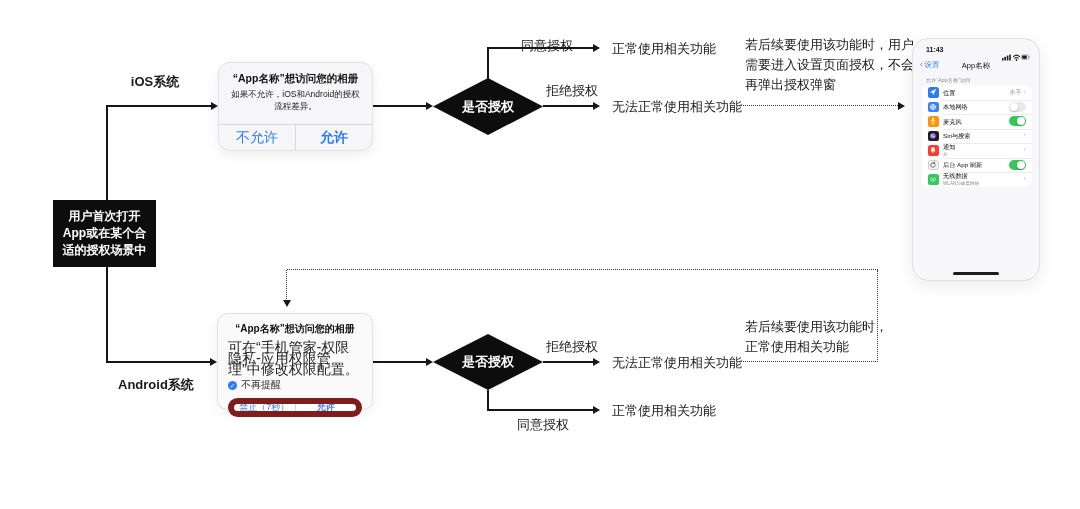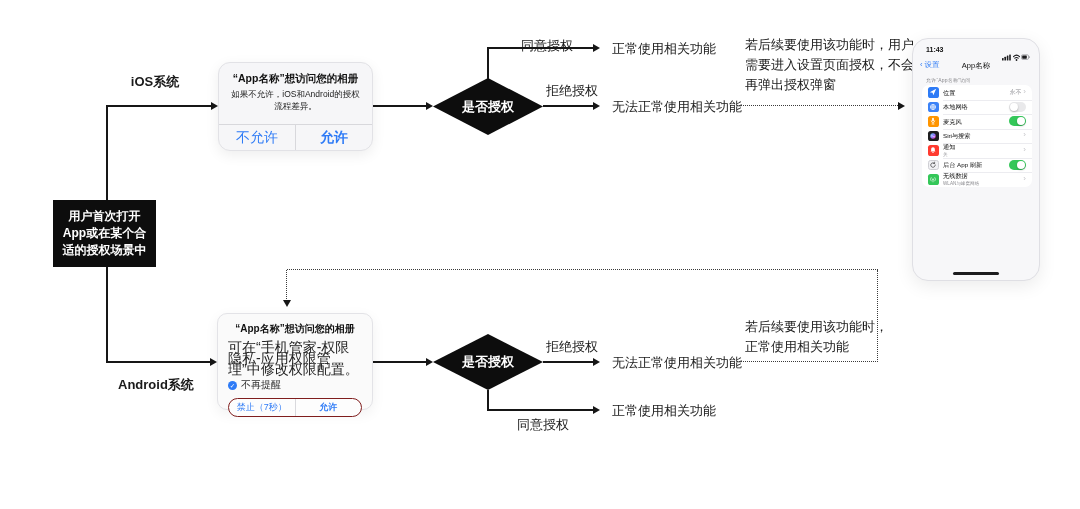--- a/index.html
+++ b/index.html
@@ -37,21 +37,21 @@
   .ios-alert .btns .b.em { font-weight:bold; }
 
   
   .and-dlg { position:absolute; left:217px; top:313px; width:156px; height:97px; background:#fafafa; border:1px solid #e3e3e7;
     border-radius:10px; box-shadow:0 4px 14px rgba(0,0,0,.06); }
   .and-dlg .ttl { margin-top:8px; text-align:center; font-size:10px; font-weight:bold; color:#111; }
   .and-dlg .bdy { margin-top:6px; padding:0 10px; font-size:14px; line-height:11px; color:#222; }
   .and-dlg .chk { margin:3px 10px 0; display:flex; align-items:center; }
   .and-dlg .cbx { width:9px; height:9px; border-radius:50%; background:#2e7bf6; color:#fff; font-size:6.5px; line-height:9px; text-align:center; }
   .and-dlg .clb { margin-left:4px; font-size:10px; color:#333; }
-  .and-dlg .bar { margin:6px 10px 0; height:19px; border:1px solid #7f1d1d; border-radius:10.5px; background:#fdfdfd; display:flex; overflow:hidden; }
+  .and-dlg .bar { margin:6px 10px 0; height:19px; border:6px solid #7f1d1d; border-radius:10.5px; background:#fdfdfd; display:flex; overflow:hidden; }
   .and-dlg .bar .b { flex:1; display:flex; align-items:center; justify-content:center; font-size:9px; color:#2e7bf6; cursor:pointer; }
   .and-dlg .bar .b + .b { border-left:1px solid #d9d9dd; font-weight:bold; }
 
   
   .phone { position:absolute; left:912px; top:38px; width:128px; height:243px; background:#f7f7f9; border:1px solid #dfdfe4;
     border-radius:16px; box-shadow:0 5px 18px rgba(0,0,0,.08); overflow:hidden; }
   .ph-status { position:absolute; left:0; right:0; top:7px; height:9px; }
   .ph-time { position:absolute; left:13px; top:0; font-size:7px; font-weight:bold; color:#111; }
   .ph-sicons { position:absolute; right:9px; top:1px; }
   .ph-nav { position:absolute; left:0; right:0; top:21px; height:13px; }

